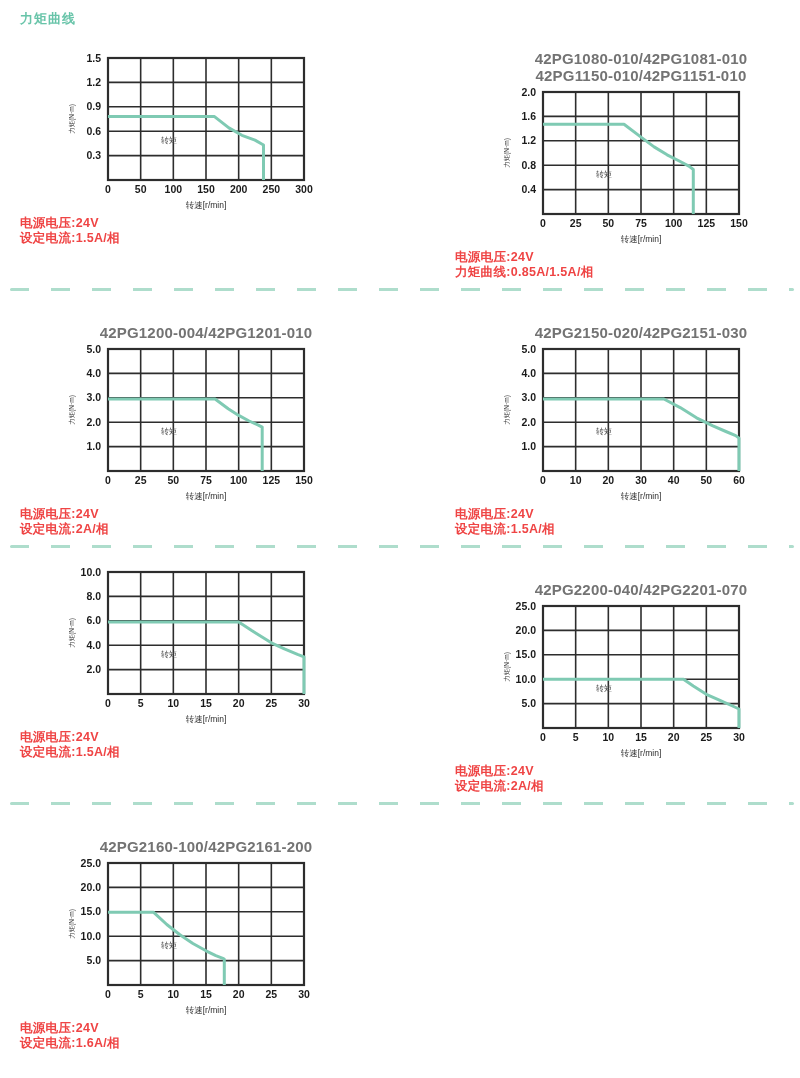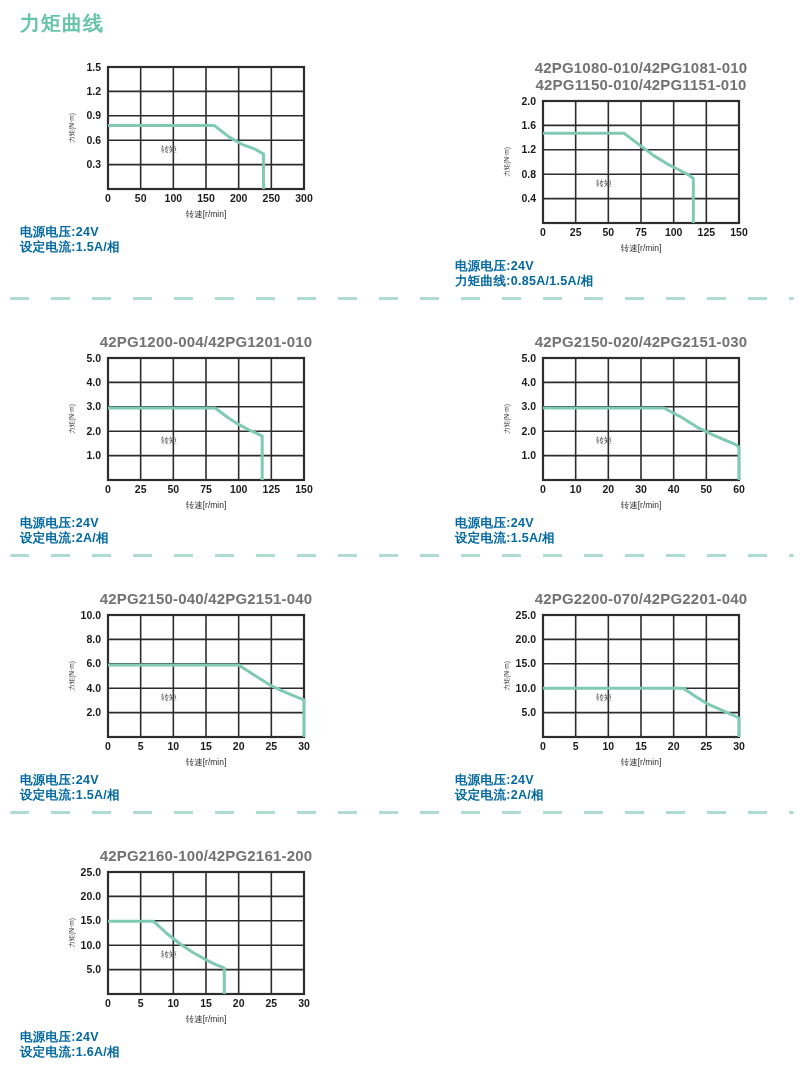--- a/index.html
+++ b/index.html
@@ -5,21 +5,21 @@
   * { margin:0; padding:0; box-sizing:border-box; }
   html,body { background:#ffffff; }
   body {
     width:800px; height:1078px;
     font-family:"Liberation Sans","DejaVu Sans",sans-serif;
     color:#1c1c1c; overflow:hidden;
     padding-top:6px;
   }
   .page-header {
     margin:4px 0 22px 20px;
-    font-size:20px; font-weight:bold; letter-spacing:1px;
+    font-size:13px; font-weight:bold; letter-spacing:1px;
     color:#68c4a9;
   }
   .row { display:flex; }
   .col { width:400px; padding-left:20px; }
   .col.col-right { padding-left:55px; }
   .chart-area { margin-left:42px; width:258px; }
   .title-wrap {
     height:34px; display:flex; flex-direction:column; justify-content:flex-end;
   }
   .chart-title {
@@ -28,21 +28,21 @@
     font-size:15px; line-height:17px; font-weight:600;
     color:#737373; letter-spacing:0.2px;
   }
   svg.plot { display:block; }
   svg .tick { font-family:"Liberation Sans","DejaVu Sans",sans-serif; font-size:10.5px; font-weight:700; fill:#1b1b1b; }
   svg .ylab { font-family:"Liberation Sans","DejaVu Sans",sans-serif; font-size:6.5px; fill:#333; }
   svg .xlab { font-family:"Liberation Sans","DejaVu Sans",sans-serif; font-size:8.5px; fill:#2c2c2c; }
   svg .slab { font-family:"Liberation Sans","DejaVu Sans",sans-serif; font-size:8px; fill:#3d3d3d; }
   .notes { margin-top:2px; }
   .note {
-    font-size:12.5px; line-height:15px; font-weight:600; color:#0369a1;
+    font-size:12.5px; line-height:15px; font-weight:600; color:#ef4444;
     letter-spacing:0.3px;
   }
   .divider {
     height:3px; margin:8px 6px 16px 10px;
     background:repeating-linear-gradient(90deg,#aeddcc 0 19px,transparent 19px 41px);
     border-radius:2px;
   }
 </style>
 </head>
 <body>
@@ -207,23 +207,20 @@
       <div class="note">电源电压:24V</div>
       <div class="note">设定电流:1.5A/相</div>
     </div>
   </div>
 </div>
 <div class="divider"></div>
 
 <div class="row">
   <div class="col">
     <div class="chart-area">
-      <div class="title-wrap">
-        <h3 class="chart-title">42PG2150-040/42PG2151-040</h3>
-      </div>
       <svg class="plot" viewBox="0 0 258 164" width="258" height="164">
           <line x1="78.66666666666666" y1="8" x2="78.66666666666666" y2="130" stroke="#2d2d2d" stroke-width="1.6"></line>
           <line x1="111.33333333333333" y1="8" x2="111.33333333333333" y2="130" stroke="#2d2d2d" stroke-width="1.6"></line>
           <line x1="144" y1="8" x2="144" y2="130" stroke="#2d2d2d" stroke-width="1.6"></line>
           <line x1="176.66666666666666" y1="8" x2="176.66666666666666" y2="130" stroke="#2d2d2d" stroke-width="1.6"></line>
           <line x1="209.33333333333334" y1="8" x2="209.33333333333334" y2="130" stroke="#2d2d2d" stroke-width="1.6"></line>
           <line x1="46" y1="105.6" x2="242" y2="105.6" stroke="#2d2d2d" stroke-width="1.6"></line>
           <line x1="46" y1="81.19999999999999" x2="242" y2="81.19999999999999" stroke="#2d2d2d" stroke-width="1.6"></line>
           <line x1="46" y1="56.8" x2="242" y2="56.8" stroke="#2d2d2d" stroke-width="1.6"></line>
           <line x1="46" y1="32.39999999999999" x2="242" y2="32.39999999999999" stroke="#2d2d2d" stroke-width="1.6"></line>
@@ -247,21 +244,21 @@
         </svg>
     </div>
     <div class="notes">
       <div class="note">电源电压:24V</div>
       <div class="note">设定电流:1.5A/相</div>
     </div>
   </div>
   <div class="col col-right">
     <div class="chart-area">
       <div class="title-wrap">
-        <h3 class="chart-title">42PG2200-070/42PG2201-040</h3>
+        <h3 class="chart-title">42PG2200-040/42PG2201-070</h3>
       </div>
       <svg class="plot" viewBox="0 0 258 164" width="258" height="164">
           <line x1="78.66666666666666" y1="8" x2="78.66666666666666" y2="130" stroke="#2d2d2d" stroke-width="1.6"></line>
           <line x1="111.33333333333333" y1="8" x2="111.33333333333333" y2="130" stroke="#2d2d2d" stroke-width="1.6"></line>
           <line x1="144" y1="8" x2="144" y2="130" stroke="#2d2d2d" stroke-width="1.6"></line>
           <line x1="176.66666666666666" y1="8" x2="176.66666666666666" y2="130" stroke="#2d2d2d" stroke-width="1.6"></line>
           <line x1="209.33333333333334" y1="8" x2="209.33333333333334" y2="130" stroke="#2d2d2d" stroke-width="1.6"></line>
           <line x1="46" y1="105.6" x2="242" y2="105.6" stroke="#2d2d2d" stroke-width="1.6"></line>
           <line x1="46" y1="81.19999999999999" x2="242" y2="81.19999999999999" stroke="#2d2d2d" stroke-width="1.6"></line>
           <line x1="46" y1="56.8" x2="242" y2="56.8" stroke="#2d2d2d" stroke-width="1.6"></line>

